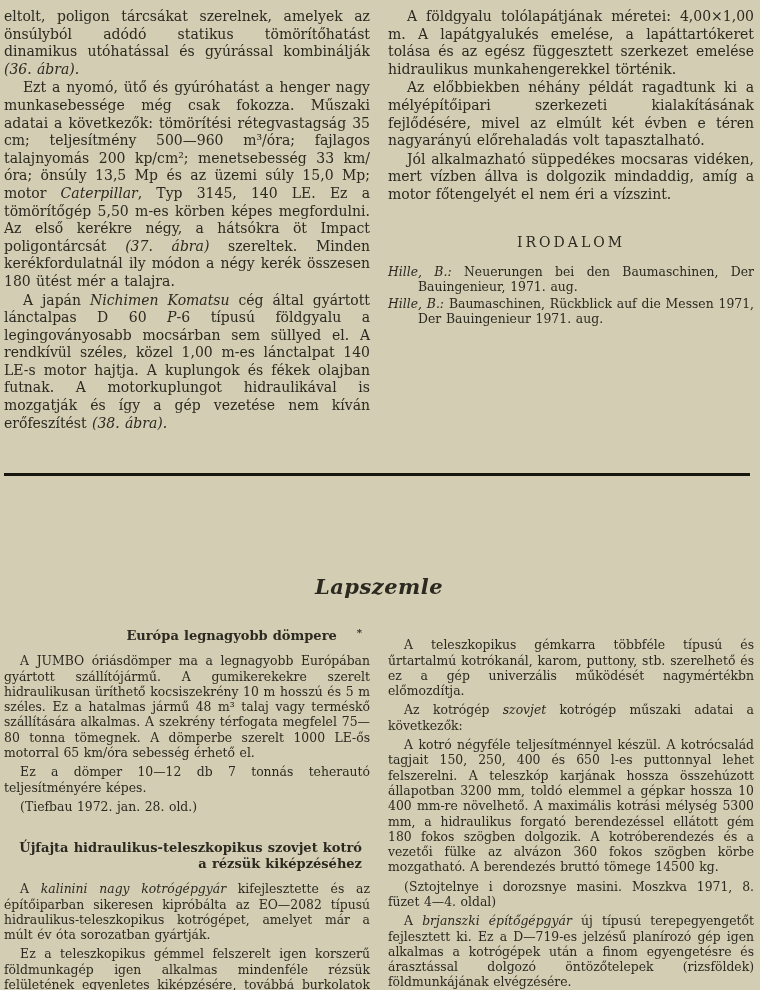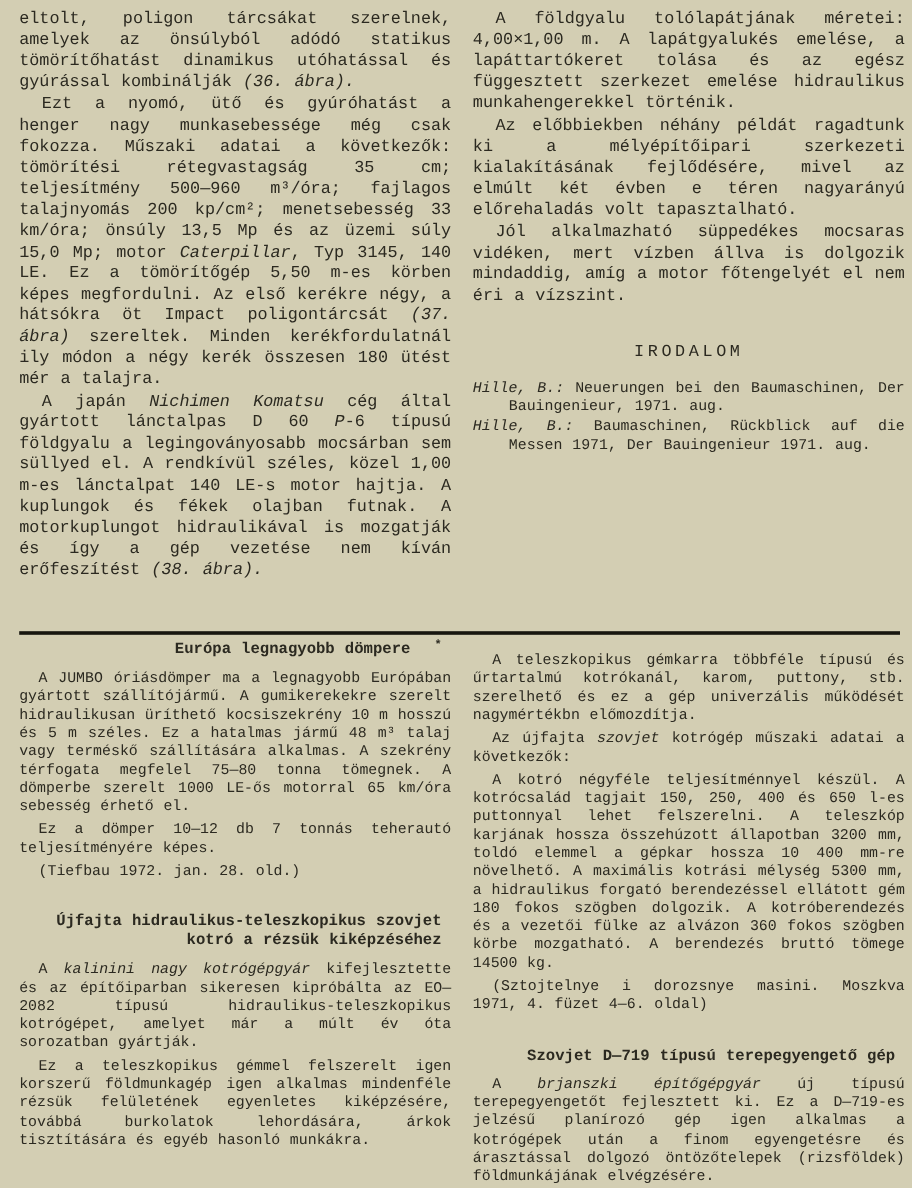--- a/index.html
+++ b/index.html
@@ -10,22 +10,21 @@
   html,body{margin:0;padding:0;}
   body{
     width:760px;height:990px;overflow:hidden;
     background:var(--bg);
     color:var(--ink);
     font-family:"DejaVu Serif","Liberation Serif",serif;
   }
   .page{
     box-sizing:border-box;
     width:760px;height:974px;
-    padding:8px 6px 0 16px;
-    font-family:Liberation Mono, monospace;
+    padding:8px 6px 0 4px;
   }
   .cols{display:flex;gap:18px;}
   .col{flex:1 1 0;min-width:0;}
 
   
   .top-text{font-size:14px;line-height:17.6px;text-align:justify;word-spacing:0.06em;}
   .top-text p{margin:0 0 1px;text-indent:1.35em;}
   .top-text p.noind{text-indent:0;}
   em{font-style:italic;}
 
@@ -80,35 +79,35 @@
       <p><span>Az előbbiekben néhány példát ragadtunk ki a mélyépítőipari szerkezeti kialakításának fejlődésére, mivel az elmúlt két évben e téren nagyarányú előrehaladás volt tapasztalható.</span></p>
       <p><span>Jól alkalmazható süppedékes mocsaras vidéken, mert vízben állva is dolgozik mindaddig, amíg a motor főtengelyét el nem éri a vízszint.</span></p>
       <h4 class="biblio-head">IRODALOM</h4>
       <p class="ref"><em>Hille, B.:</em><span> Neuerungen bei den Baumaschinen, Der Bauingenieur, 1971. aug.</span></p>
       <p class="ref"><em>Hille, B.:</em><span> Baumaschinen, Rückblick auf die Messen 1971, Der Bauingenieur 1971. aug.</span></p>
     </div>
   </div>
 
   <hr class="rule">
 
+  <h1 class="lapszemle-title">Lapszemle</h1>
 
   <div class="cols lz">
     <div class="col">
       <h3 class="lz-head first"><span>Európa legnagyobb dömpere</span><sup class="fn-mark">*</sup></h3>
       <p><span>A JUMBO óriásdömper ma a legnagyobb Európában gyártott szállítójármű. A gumikerekekre szerelt hidraulikusan üríthető kocsiszekrény 10 m hosszú és 5 m széles. Ez a hatalmas jármű 48 m³ talaj vagy terméskő szállítására alkalmas. A szekrény térfogata megfelel 75—80 tonna tömegnek. A dömperbe szerelt 1000 LE-ős motorral 65 km/óra sebesség érhető el.</span></p>
       <p><span>Ez a dömper 10—12 db 7 tonnás teherautó teljesítményére képes.</span></p>
       <p class="source">(Tiefbau 1972. jan. 28. old.)</p>
       <h3 class="lz-head">Újfajta hidraulikus-teleszkopikus szovjet kotró a rézsük kiképzéséhez</h3>
       <p><span>A </span><em>kalinini nagy kotrógépgyár</em><span> kifejlesztette és az építőiparban sikeresen kipróbálta az EO—2082 típusú hidraulikus-teleszkopikus kotrógépet, amelyet már a múlt év óta sorozatban gyártják.</span></p>
       <p><span>Ez a teleszkopikus gémmel felszerelt igen korszerű földmunkagép igen alkalmas mindenféle rézsük felületének egyenletes kiképzésére, továbbá burkolatok lehordására, árkok tisztítására és egyéb hasonló munkákra.</span></p>
     </div>
     <div class="col">
       <p class="cont-first"><span>A teleszkopikus gémkarra többféle típusú és űrtartalmú kotrókanál, karom, puttony, stb. szerelhető és ez a gép univerzális működését nagymértékbn előmozdítja.</span></p>
-      <p><span>Az újfajta </span><em>szovjet</em><span> kotrógép műszaki adatai a következők:</span></p>
+      <p><span>Az kotrógép </span><em>szovjet</em><span> kotrógép műszaki adatai a következők:</span></p>
       <p><span>A kotró négyféle teljesítménnyel készül. A kotrócsalád tagjait 150, 250, 400 és 650 l-es puttonnyal lehet felszerelni. A teleszkóp karjának hossza összehúzott állapotban 3200 mm, toldó elemmel a gépkar hossza 10 400 mm-re növelhető. A maximális kotrási mélység 5300 mm, a hidraulikus forgató berendezéssel ellátott gém 180 fokos szögben dolgozik. A kotróberendezés és a vezetői fülke az alvázon 360 fokos szögben körbe mozgatható. A berendezés bruttó tömege 14500 kg.</span></p>
-      <p class="source">(Sztojtelnye i dorozsnye masini. Moszkva 1971, 4. füzet 4—6. oldal)</p>
-      <h3 class="lz-head">Szovjet D—719 típusú terepegyengető gép</h3>
+      <p class="source">(Sztojtelnye i dorozsnye masini. Moszkva 1971, 8. füzet 4—4. oldal)</p>
       <p><span>A </span><em>brjanszki építőgépgyár</em><span> új típusú terepegyengetőt fejlesztett ki. Ez a D—719-es jelzésű planírozó gép igen alkalmas a kotrógépek után a finom egyengetésre és árasztással dolgozó öntözőtelepek (rizsföldek) földmunkájának elvégzésére.</span></p>
 
     </div>
   </div>
 
 </div>
 
 </body></html>

